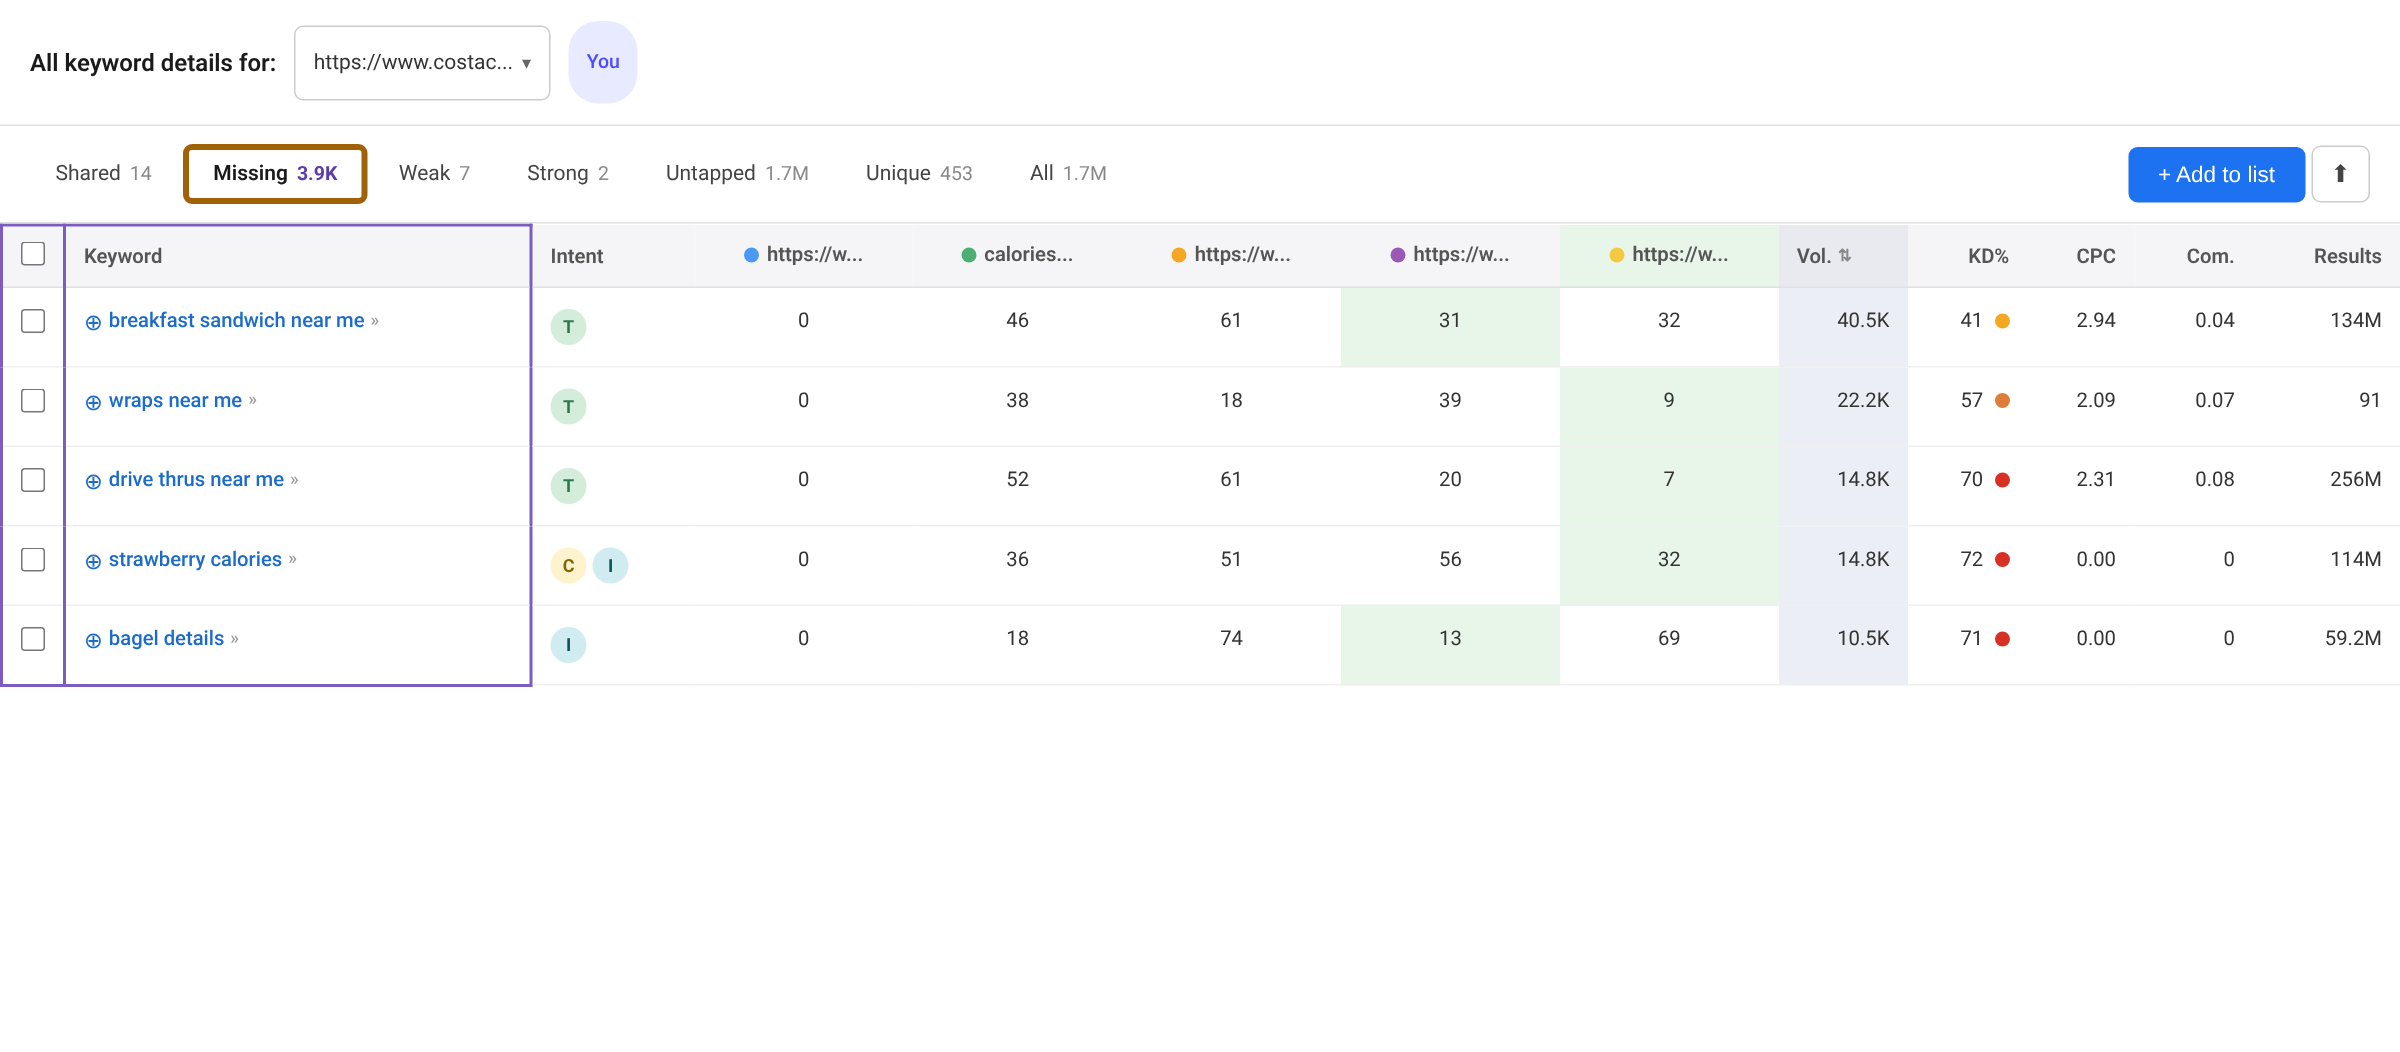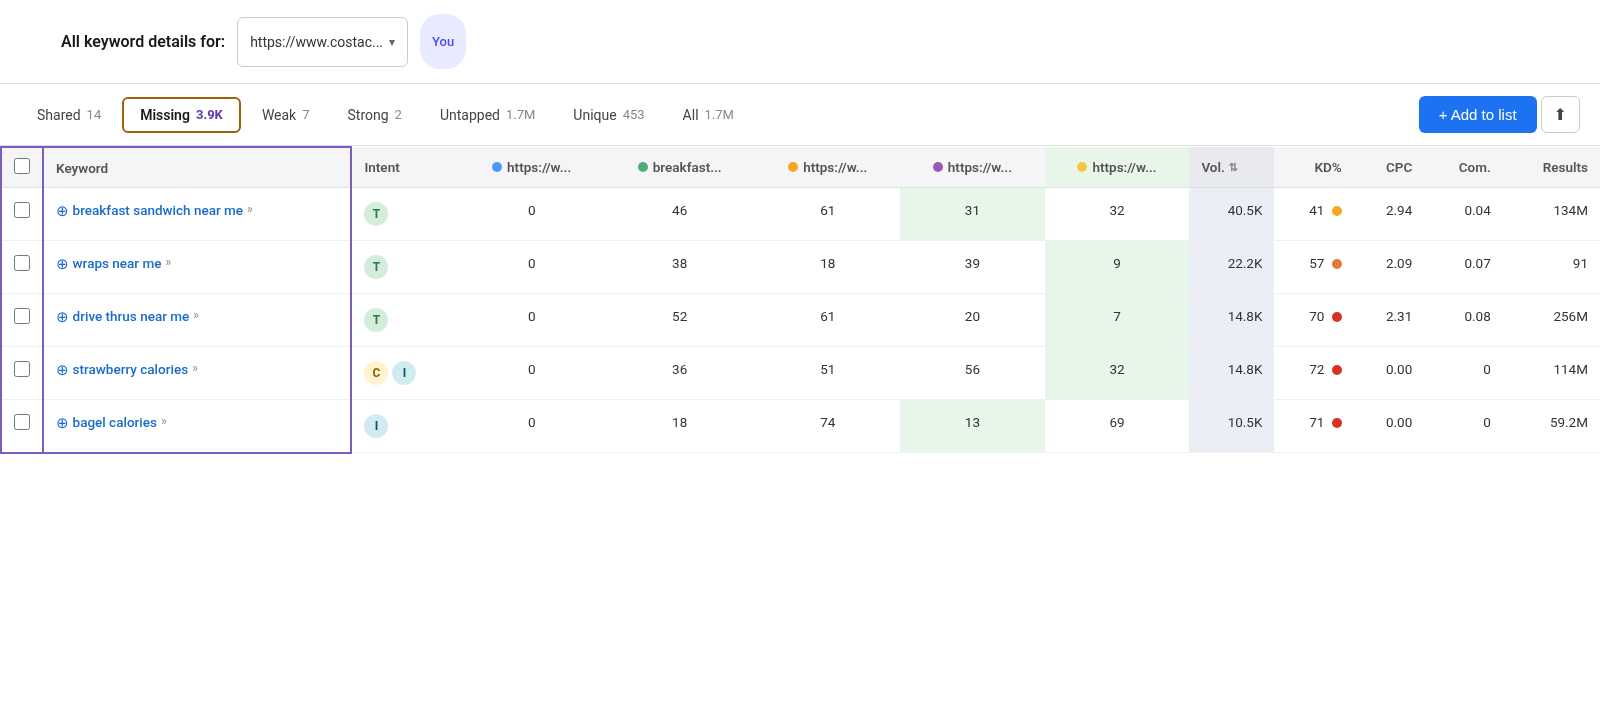--- a/index.html
+++ b/index.html
@@ -15,21 +15,20 @@
       display: flex;
       align-items: center;
       padding: 14px 20px;
       border-bottom: 1px solid #e0e0e0;
       gap: 12px;
     }
     .header-title {
       font-size: 16px;
       font-weight: 600;
       white-space: nowrap;
-      margin-left: 41px;
     }
     .domain-selector {
       display: flex;
       align-items: center;
       gap: 6px;
       border: 1px solid #ccc;
       border-radius: 6px;
       padding: 16px 12px;
       cursor: pointer;
       font-size: 14px;
@@ -61,21 +60,21 @@
       align-items: center;
       gap: 6px;
       padding: 8px 16px;
       border-radius: 6px;
       cursor: pointer;
       font-size: 14px;
       border: 1px solid transparent;
       color: #444;
     }
     .tab.active {
-      border: 2px solid #a16207;
+      border: 4px solid #a16207;
       border-radius: 6px;
       font-weight: 600;
       color: #1a1a1a;
     }
     .tab .count {
       color: #888;
       font-size: 13px;
     }
     .tab.active .count {
       color: #5c3baa;
@@ -291,21 +290,21 @@
         <th>Intent</th>
         <th class="center">
           <span style="display:inline-flex;align-items:center;gap:5px;">
             <span style="width:10px;height:10px;border-radius:50%;background:#4a9af5;display:inline-block;"></span>
             <span>https://w...</span>
           </span>
         </th>
         <th class="center">
           <span style="display:inline-flex;align-items:center;gap:5px;">
             <span style="width:10px;height:10px;border-radius:50%;background:#4caf74;display:inline-block;"></span>
-            <span>breakfast...</span>
+            <span>calories...</span>
           </span>
         </th>
         <th class="center">
           <span style="display:inline-flex;align-items:center;gap:5px;">
             <span style="width:10px;height:10px;border-radius:50%;background:#f5a623;display:inline-block;"></span>
             <span>https://w...</span>
           </span>
         </th>
         <th class="center">
           <span style="display:inline-flex;align-items:center;gap:5px;">
@@ -431,21 +430,21 @@
           <td class="right">72 <span class="kd-dot" style="background:#d93025;"></span></td>
           <td class="right">0.00</td>
           <td class="right">0</td>
           <td class="right">114M</td>
         </tr>
         <tr class="kw-last-row">
           <td class="kw-td" style="border-left: 2px solid rgb(124, 92, 191); border-bottom: 2px solid rgb(124, 92, 191);"><input type="checkbox" class="cb" style=""></td>
           <td class="keyword-col" style="border-right: 2px solid rgb(124, 92, 191); border-bottom: 2px solid rgb(124, 92, 191);">
             <span class="keyword-link">
               <span class="plus-icon">⊕</span>
-              <span>bagel calories</span> 
+              <span>bagel details</span> 
               <span class="chevrons">»</span>
             </span>
           </td>
           <td>
             <div class="intent-row">
               <span class="intent-badge intent-i">I</span>
             </div>
           </td>
           <td class="center">0</td>
           <td class="center">18</td>

